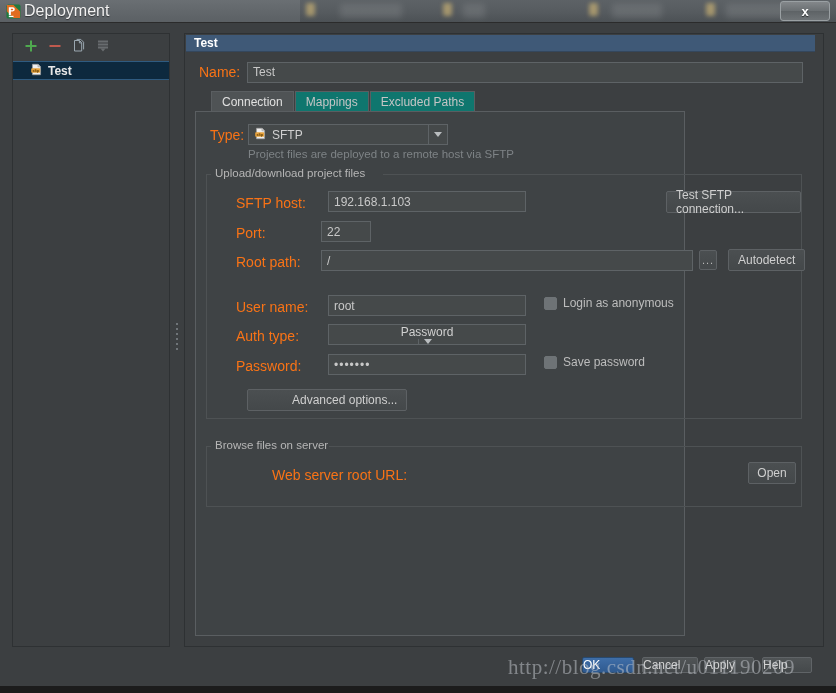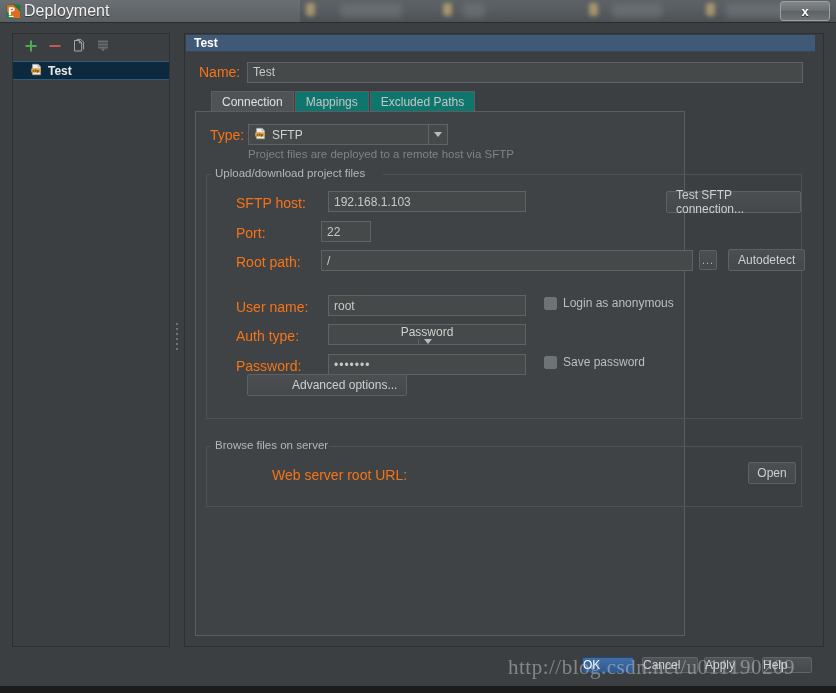--- a/index.html
+++ b/index.html
@@ -444,21 +444,21 @@
 
           <span class="lbl" style="position:absolute; left:29px; top:184px;">Password:</span>
           <div class="field" style="position:absolute; left:121px; top:180px; width:198px; letter-spacing:1px;">
             <span>•••••••</span>
           </div>
           <div class="checkbox-row" style="left:337px; top:181px;">
             <span class="checkbox"></span>
             <span class="cb-label">Save password</span>
           </div>
 
-          <div class="btn" style="position:absolute; left:40px; top:200px;padding-left:44px;">
+          <div class="btn" style="position:absolute; left:40px; top:215px;padding-left:44px;">
             <span>Advanced options...</span>
           </div>
         </div>
 
         <div class="group" style="left:10px; top:334px; width:596px; height:61px;">
           <div class="group-line-l" style="left:0; width:4px;"></div>
           <div class="group-line-r" style="left:122px; right:0;"></div>
           <div class="group-title" style="left:4px">Browse files on server</div>
 
           <span class="lbl" style="position:absolute; left:29px; top:21px;margin-left:36px;">Web server root URL:</span>

